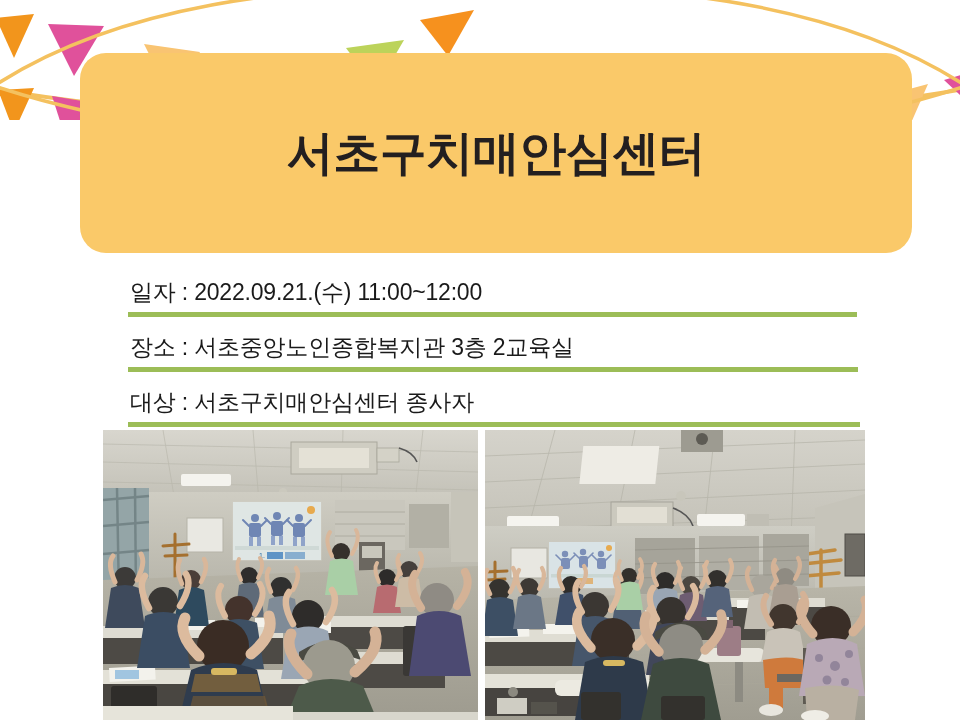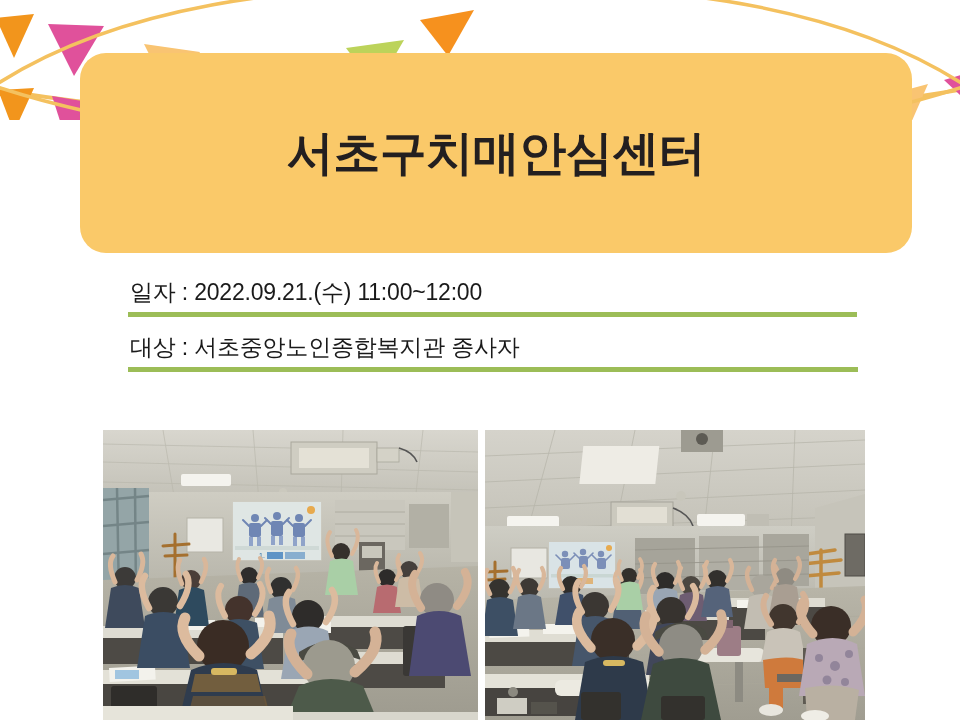--- a/index.html
+++ b/index.html
@@ -165,21 +165,25 @@
   <div id="title-card">
     <div class="title-line">서초구치매안심센터</div>
   </div>
 
   <div id="info-block">
     <div class="info-row">
       <div class="info-text">일자 : 2022.09.21.(수) 11:00~12:00</div>
       <div class="info-rule"></div>
     </div>
     <div class="info-row">
-      <div class="info-text">대상 : 서초중앙노인종합복지관 종사자</div>
+      <div class="info-text">장소 : 서초중앙노인종합복지관  3층 2교육실</div>
+      <div class="info-rule"></div>
+    </div>
+    <div class="info-row">
+      <div class="info-text">대상 : 서초구치매안심센터 종사자</div>
       <div class="info-rule"></div>
     </div>
   </div>
 
   <div id="photo-strip">
 
     <div class="photo" id="photo-left">
       <svg viewBox="0 0 375 290" preserveAspectRatio="none" aria-hidden="true">
         <defs>
           <linearGradient id="ceilL" x1="0" y1="0" x2="0" y2="1">

